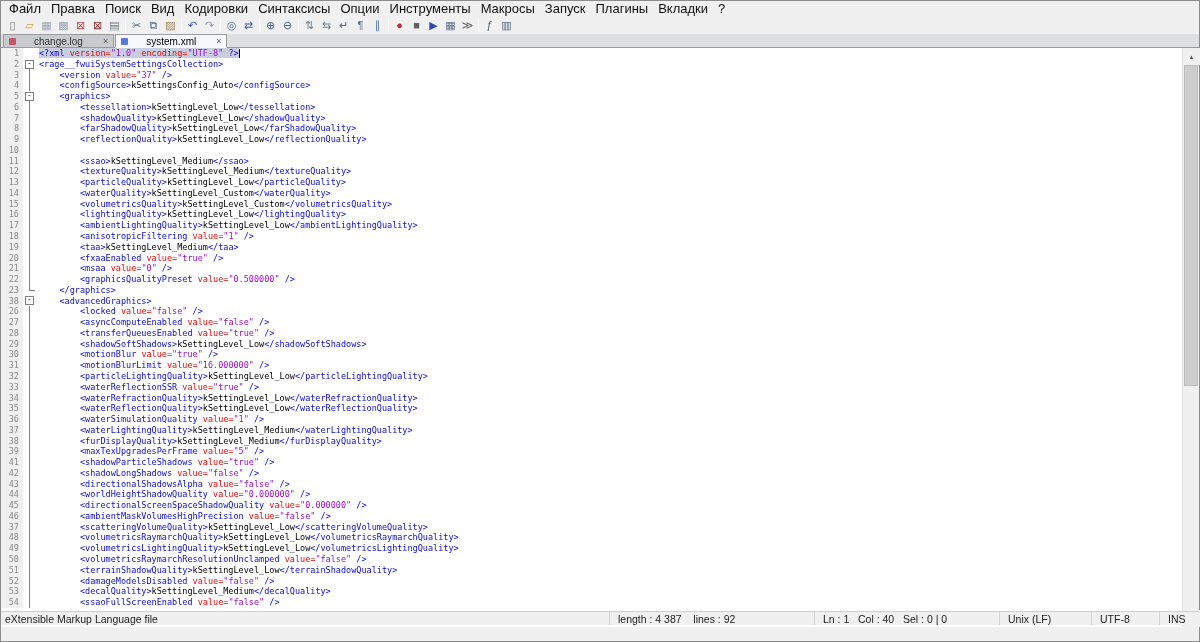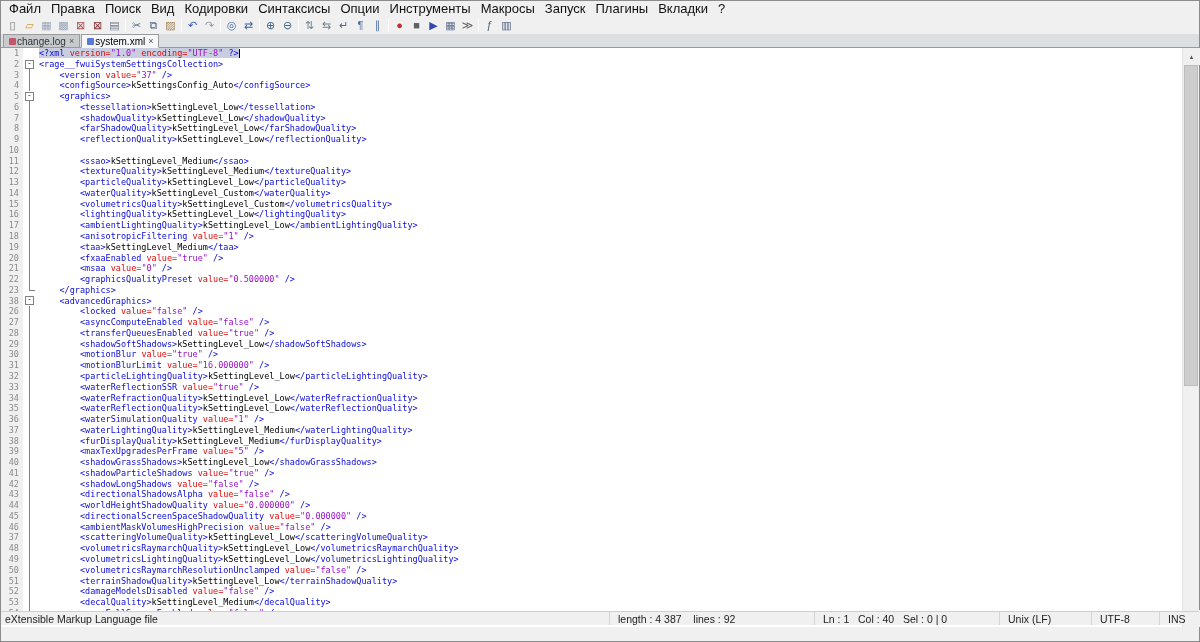--- a/index.html
+++ b/index.html
@@ -15,21 +15,21 @@
   .menubar { height:15px; display:flex; align-items:center; padding-left:3px; font-size:13px; color:#111; background:#f0f0f0; }
   .menu-item { padding:0 5px; line-height:15px; cursor:default; }
 
   
   .toolbar { height:18px; display:flex; align-items:center; padding-left:3px; background:#f0f0f0; }
   .tb-icon { width:16px; height:16px; display:flex; align-items:center; justify-content:center; font-size:11px; line-height:16px; margin:0 0.5px; }
   .tb-sep { width:1px; height:13px; background:#cfcfcf; border-right:1px solid #ffffff; margin:0 2px; }
 
   
   .tabbar { height:14px; background:#dde0e3; display:flex; align-items:flex-end; padding-left:2px; border-bottom:1px solid #9b9b9b; }
-  .tab { display:flex; align-items:center; gap:1px; height:13px; padding:0 5px; font-size:10px; color:#333;
+  .tab { display:flex; align-items:center; gap:18px; height:13px; padding:0 5px; font-size:10px; color:#333;
          border:1px solid #9b9b9b; border-bottom:none; background:#c8cbce; margin-right:1px; }
   .tab.active { background:#f7f8f9; color:#000; height:14px; margin-bottom:-1px; border-bottom:1px solid #f7f8f9; }
   .tab-disk { width:7px; height:7px; border-radius:1px; display:inline-block; }
   .tab-close { font-size:9px; line-height:9px; color:#555; padding-left:2px; }
 
   
   .editor { position:absolute; top:47px; left:0; right:17px; bottom:14px; background:#ffffff; overflow:hidden;
             font-family:"DejaVu Sans Mono", monospace; font-size:8.5px; }
   .editor-line { height:10.77px; display:flex; align-items:center; }
   .ln { width:22px; flex:0 0 22px; height:100%; background:#f0f0f0; color:#8a8a8a; text-align:right; padding-right:4px; font-size:8.5px; line-height:10.77px; }
@@ -401,27 +401,20 @@
           <div class="code"><span><span class="tk-p">        </span><span class="tk-t">&lt;furDisplayQuality&gt;</span><span class="tk-p">kSettingLevel_Medium</span><span class="tk-t">&lt;/furDisplayQuality&gt;</span></span></div>
         </div>
         <div class="editor-line">
           <div class="ln">39</div>
           <div class="fold-cell">
             <div class="fold-vline"></div>
           </div>
           <div class="code"><span><span class="tk-p">        </span><span class="tk-t">&lt;maxTexUpgradesPerFrame </span><span class="tk-a">value=</span><span class="tk-s">"5"</span><span class="tk-t"> /&gt;</span></span></div>
         </div>
         <div class="editor-line">
-          <div class="ln">40</div>
-          <div class="fold-cell">
-            <div class="fold-vline"></div>
-          </div>
-          <div class="code"><span><span class="tk-p">        </span><span class="tk-t">&lt;shadowGrassShadows&gt;</span><span class="tk-p">kSettingLevel_Low</span><span class="tk-t">&lt;/shadowGrassShadows&gt;</span></span></div>
-        </div>
-        <div class="editor-line">
           <div class="ln">41</div>
           <div class="fold-cell">
             <div class="fold-vline"></div>
           </div>
           <div class="code"><span><span class="tk-p">        </span><span class="tk-t">&lt;shadowParticleShadows </span><span class="tk-a">value=</span><span class="tk-s">"true"</span><span class="tk-t"> /&gt;</span></span></div>
         </div>
         <div class="editor-line">
           <div class="ln">42</div>
           <div class="fold-cell">
             <div class="fold-vline"></div>

